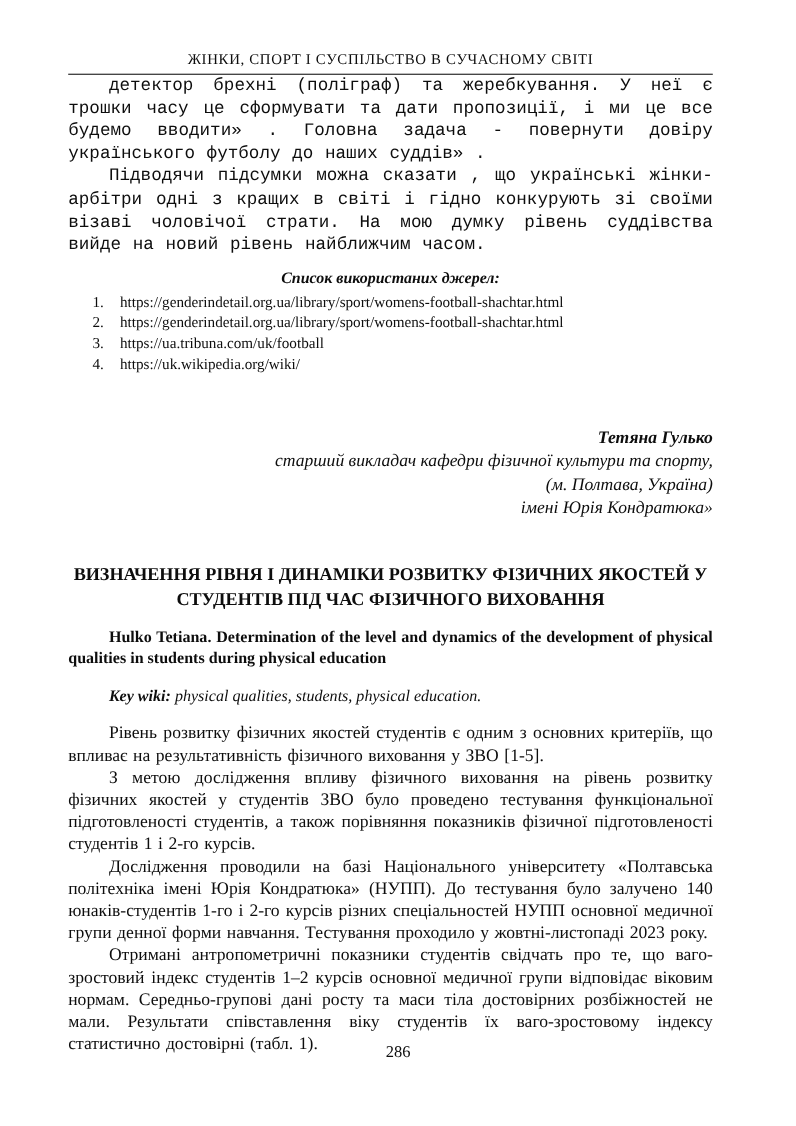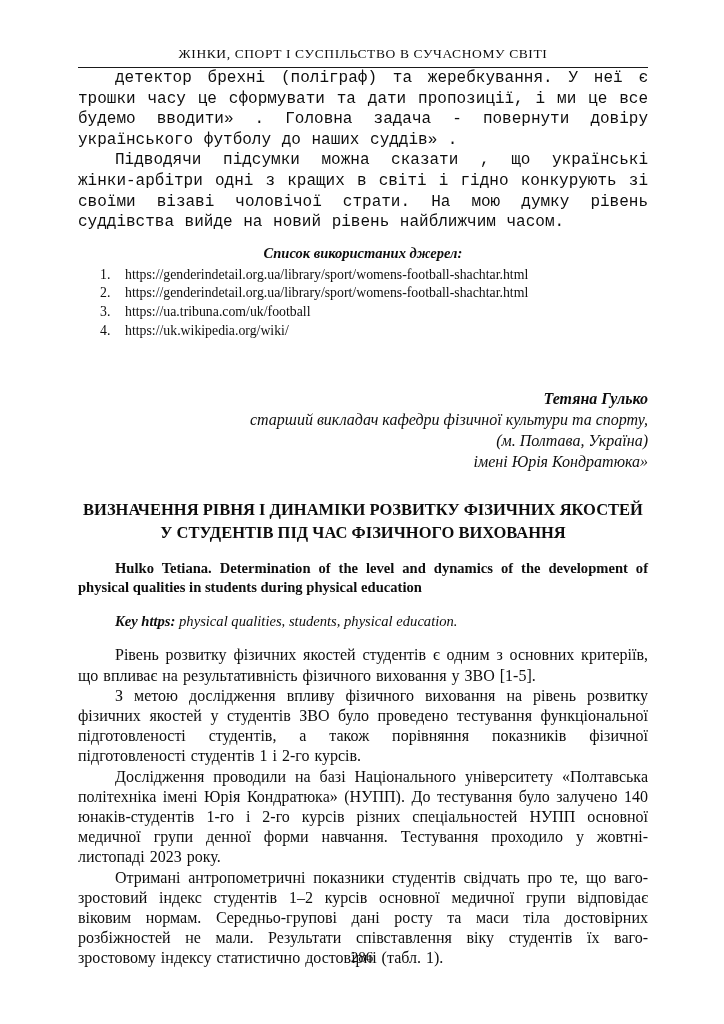--- a/index.html
+++ b/index.html
@@ -9,21 +9,21 @@
   }
   .page {
     position: relative;
     width: 724px;
     height: 1024px;
     margin: 0 auto;
     background: #ffffff;
     color: #0d0d0d;
     font-family: "Liberation Serif", serif;
     box-sizing: border-box;
-    padding: 46px 76px 0 78px;
+    padding: 46px 76px 0 62px;
     overflow: hidden;
   }
   .running-head {
     text-align: center;
     font-size: 13.5px;
     letter-spacing: 0.6px;
     font-weight: normal;
     padding-bottom: 5px;
     border-bottom: 1.4px solid #1a1a1a;
   }
@@ -65,21 +65,21 @@
     margin-top: 48px;
     text-align: right;
     font-style: italic;
     font-size: 16px;
     line-height: 21px;
   }
   .author-name {
     font-weight: bold;
   }
   .article-title {
-    margin-top: 26px;
+    margin-top: 38px;
     text-align: center;
     font-weight: bold;
     font-size: 16.5px;
     line-height: 23px;
   }
   .abstract {
     margin-top: 15px;
     font-weight: bold;
     font-size: 14.6px;
     line-height: 19px;
@@ -147,21 +147,21 @@
     <div>старший викладач кафедри фізичної культури та спорту,</div>
     <div>(м. Полтава, Україна)</div>
     <div>імені Юрія Кондратюка»</div>
   </div>
 
   <div class="article-title">ВИЗНАЧЕННЯ РІВНЯ І ДИНАМІКИ РОЗВИТКУ ФІЗИЧНИХ ЯКОСТЕЙ У СТУДЕНТІВ ПІД ЧАС ФІЗИЧНОГО ВИХОВАННЯ</div>
 
   <p class="abstract">Hulko Tetiana. Determination of the level and dynamics of the development of physical qualities in students during physical education</p>
 
   <p class="keywords">
-    <span class="kw-label">Key https:</span><span> physical qualities, students, physical education.</span>
+    <span class="kw-label">Key wiki:</span><span> physical qualities, students, physical education.</span>
   </p>
 
   <div class="main-text">
     <p class="para">Рівень розвитку фізичних якостей студентів є одним з основних критеріїв, що впливає на результативність фізичного виховання у ЗВО [1-5].</p>
     <p class="para">З метою дослідження впливу фізичного виховання на рівень розвитку фізичних якостей у студентів ЗВО було проведено тестування функціональної підготовленості студентів, а також порівняння показників фізичної підготовленості студентів 1 і 2-го курсів.</p>
     <p class="para">Дослідження проводили на базі Національного університету «Полтавська політехніка імені Юрія Кондратюка» (НУПП). До тестування було залучено 140 юнаків-студентів 1-го і 2-го курсів різних спеціальностей НУПП основної медичної групи денної форми навчання. Тестування проходило у жовтні-листопаді 2023 року.</p>
     <p class="para">Отримані антропометричні показники студентів свідчать про те, що ваго-зростовий індекс студентів 1–2 курсів основної медичної групи відповідає віковим нормам. Середньо-групові дані росту та маси тіла достовірних розбіжностей не мали. Результати співставлення віку студентів їх ваго-зростовому індексу статистично достовірні (табл. 1).</p>
   </div>
 
   <div class="page-number">286</div>

